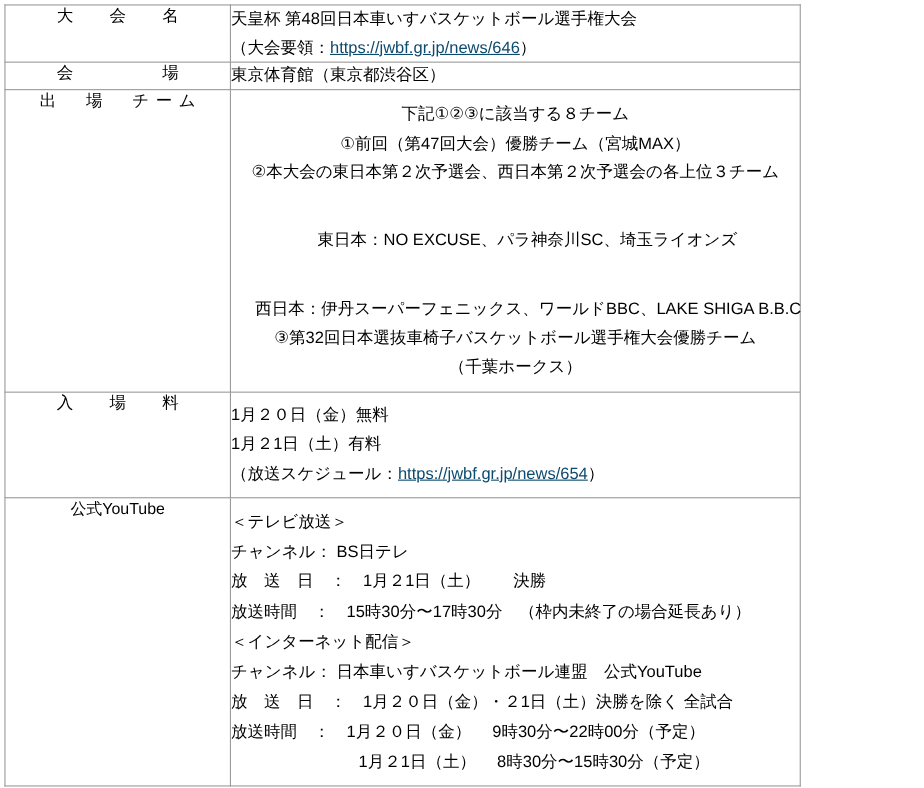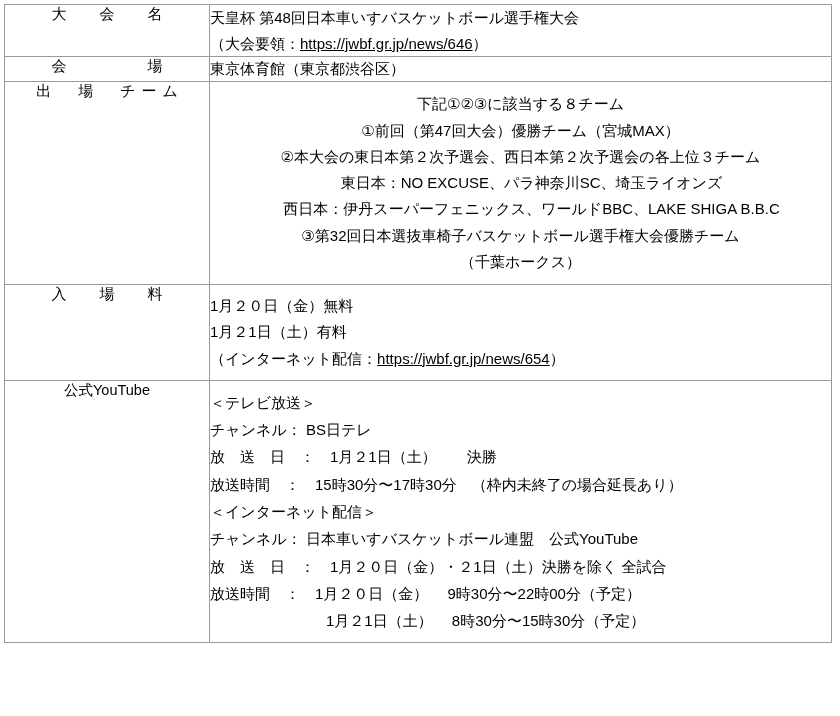--- a/index.html
+++ b/index.html
@@ -15,21 +15,21 @@
     -webkit-font-smoothing: antialiased;
   }
   .sheet {
     position: relative;
     width: 840px;
     height: 716px;
     box-sizing: border-box;
   }
   table.info {
     border-collapse: collapse;
-    width: 828px;
+    width: 724px;
     margin: 4px 0 0 4px;
     table-layout: fixed;
   }
   table.info td {
     border: 1px solid #9a9a9a;
     vertical-align: top;
     padding: 0;
   }
   td.label {
     width: 204px;
@@ -50,23 +50,24 @@
   td.value {
     font-size: 15px;
     padding: 7px 6px 7px 10px;
     line-height: 1.62;
   }
   .line {
     white-space: nowrap;
   }
   .indent1 {
     padding-left: 22px;
+    margin-top: 36px;
   }
   a.link {
-    color: #000000;
+    color: #0c4a6e;
     text-decoration: underline;
   }
   .row-name td.value { line-height: 1.7; }
   .row-teams td.value { line-height: 1.75; padding-top: 9px; padding-bottom: 9px; text-align: center; }
   .row-broadcast td.value { line-height: 1.82; padding-top: 8px; padding-bottom: 8px; }
   .row-fee td.value { line-height: 1.75; padding-top: 8px; padding-bottom: 8px; }
   td.label.small-label {
     font-size: 14.5px;
     letter-spacing: 0px;
   }
@@ -114,21 +115,21 @@
         </td>
       </tr>
 
       <tr class="row-fee">
         <td class="label">
           <span class="spaced">入　場　料</span>
         </td>
         <td class="value">
           <div class="line">1月２０日（金）無料</div>
           <div class="line">1月２1日（土）有料</div>
-          <div class="line"><span>（インターネット配信：</span><a class="link" href="#">https://jwbf.gr.jp/news/654</a><span>）</span></div>
+          <div class="line"><span>（放送スケジュール：</span><a class="link" href="#">https://jwbf.gr.jp/news/654</a><span>）</span></div>
         </td>
       </tr>
 
       <tr class="row-broadcast">
         <td class="label small-label">
           <span>公式YouTube</span>
         </td>
         <td class="value">
           <div class="line">＜テレビ放送＞</div>
           <div class="line">チャンネル： BS日テレ</div>

